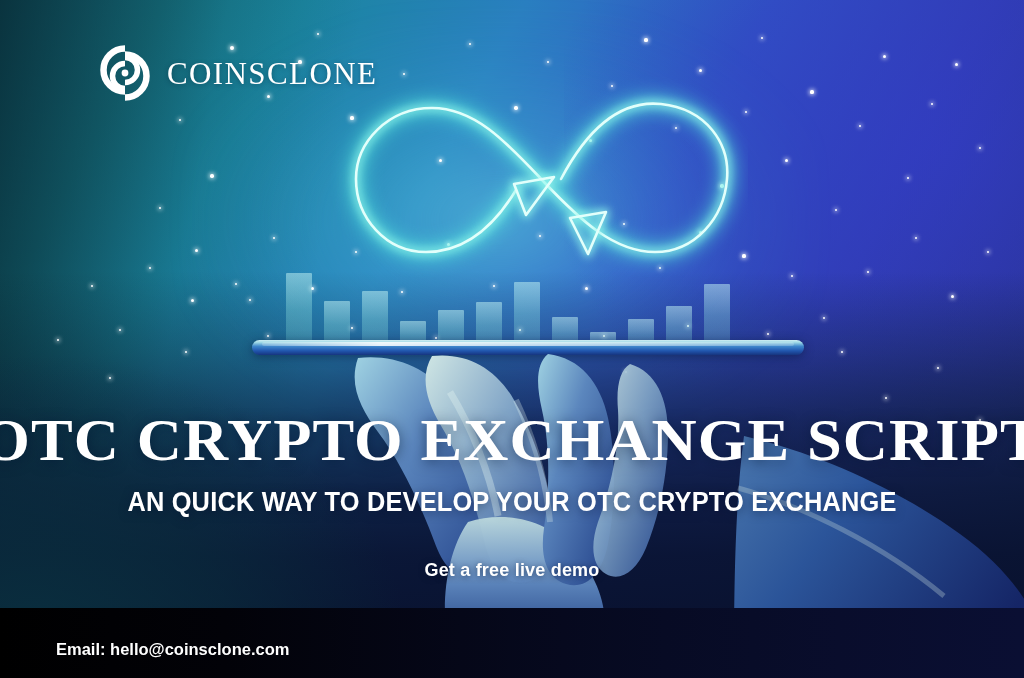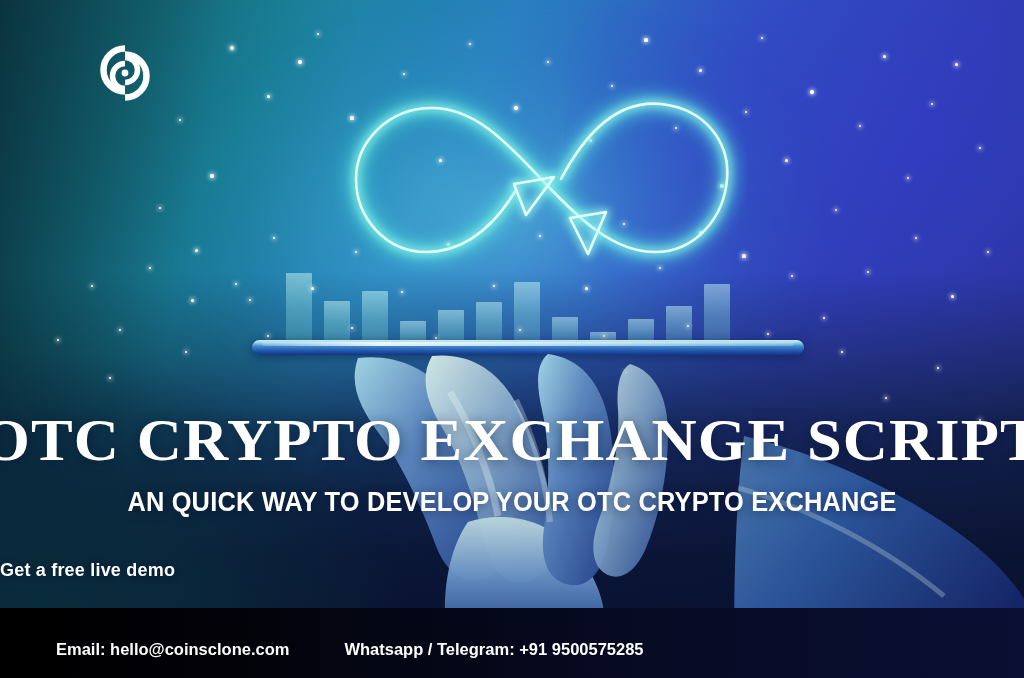--- a/index.html
+++ b/index.html
@@ -192,21 +192,21 @@
     letter-spacing: 0.2px;
     transform: scaleX(0.94);
     line-height: 1;
     text-shadow: 0 2px 10px rgba(0,20,50,0.5);
     white-space: nowrap;
   }
   .cta {
     position: absolute;
     left: 0; top: 561px;
     width: 1024px;
-    text-align: left;
+    text-align: center;
     color: #ffffff;
     font-size: 18px;
     font-weight: bold;
     letter-spacing: 0.2px;
     line-height: 1;
     text-shadow: 0 1px 6px rgba(0,15,45,0.6);
   }
 
   
   .footer {
@@ -448,26 +448,26 @@
 
       <g clip-path="url(#leftHalf)">
         <circle cx="28" cy="31" r="12.5" fill="none" stroke="#fff" stroke-width="5.5"></circle>
       </g>
       <g clip-path="url(#rightHalf)">
         <circle cx="28" cy="25" r="12.5" fill="none" stroke="#fff" stroke-width="5.5"></circle>
       </g>
 
       <circle cx="28" cy="28" r="3.4" fill="#fff"></circle>
     </svg>
+    <div class="logo-text">COINSCLONE</div>
   </div>
 
   <div class="headline">OTC CRYPTO EXCHANGE SCRIPT</div>
   <div class="subhead">AN QUICK WAY TO DEVELOP YOUR OTC CRYPTO EXCHANGE</div>
   <div class="cta">Get a free live demo</div>
 
   <div class="footer">
     <div class="footer-inner">
       <span class="f-email">Email: hello@coinsclone.com</span>
-      <span class="f-wa">Whatsapp / Telegram: +91 9500575285</span>
     </div>
   </div>
 
 </div>
 
 </body></html>

